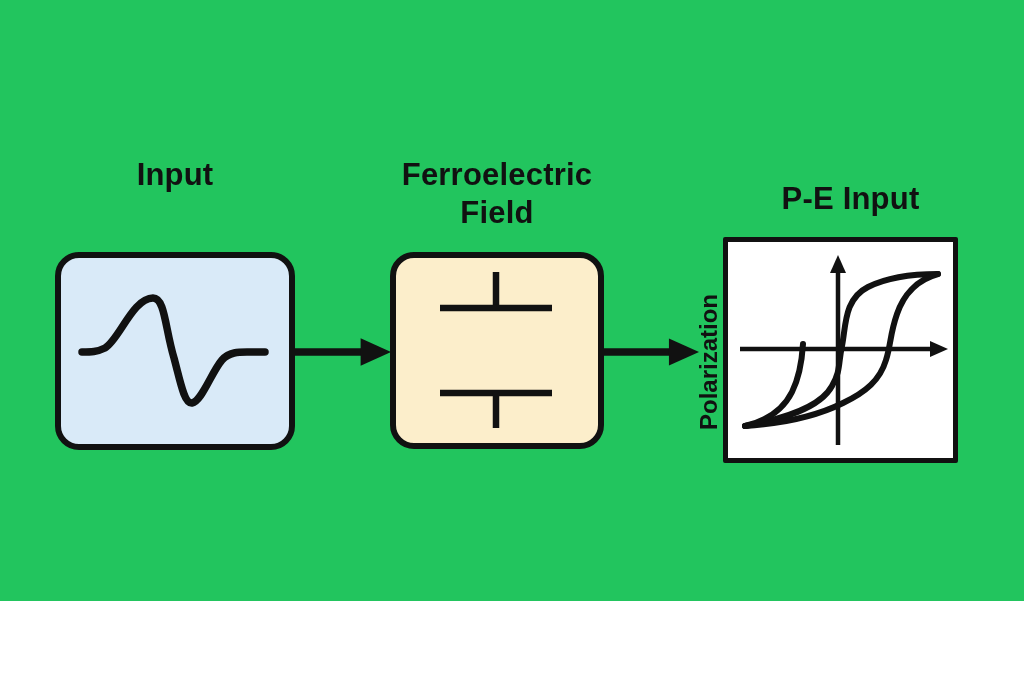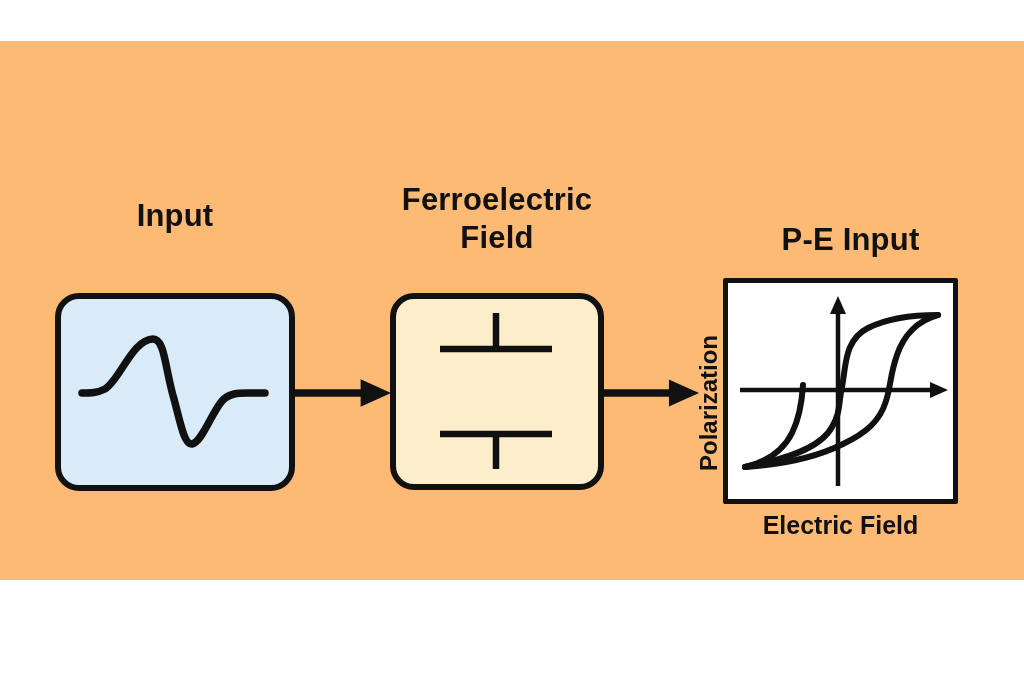--- a/index.html
+++ b/index.html
@@ -1,20 +1,19 @@
 <!DOCTYPE html>
 <html><head>
 <meta charset="utf-8">
 <style>
   html,body{margin:0;padding:0;background:#ffffff;}
   .canvas{
-    position:relative;width:1024px;height:539px;background:#fdba74;
+    position:relative;width:1024px;height:601px;background:#22c55e;
     font-family:"Liberation Sans","DejaVu Sans",sans-serif;color:#111111;
     overflow:hidden;
-    margin-top:41px;
   }
   .node-title{
     position:absolute;text-align:center;font-weight:700;font-size:31px;
     line-height:38px;color:#111111;letter-spacing:0.2px;
   }
   .flow-box{
     position:absolute;border:6px solid #111111;border-radius:24px;box-sizing:border-box;
   }
   .flow-box svg{position:absolute;left:0;top:0;width:100%;height:100%;}
   #input-box{left:55px;top:252px;width:240px;height:198px;background:#d9eaf8;}
@@ -38,21 +37,21 @@
 </style>
 </head>
 <body>
 
 <div class="canvas">
 
   <div class="node-title" style="left:15px;top:156px;width:320px;">
     <div>Input</div>
   </div>
 
-  <div class="node-title" style="left:337px;top:140px;width:320px;">
+  <div class="node-title" style="left:337px;top:156px;width:320px;">
     <div>Ferroelectric</div>
     <div>Field</div>
   </div>
 
   <div class="node-title" style="left:688px;top:180px;width:325px;">P-E Input</div>
 
   <div id="input-box" class="flow-box">
     <svg viewBox="0 0 228 186">
       <path class="stroke" stroke-width="7.5" stroke-linecap="round" stroke-linejoin="round" d="M21,94 C30,94 36,94 44,90 C58,82 72,40 92,40 C104,40 104,70 113,100
            C119,122 123,146 131,145 C141,143 150,115 161,102 C168,94 178,94 186,94 L204,94"></path>
@@ -88,15 +87,14 @@
 
       <path class="stroke" stroke-width="6" stroke-linecap="round" stroke-linejoin="round" d="M17,184 C55,177 92,166 104,144 C113,128 110,122 114,104 C118,84 116,57 140,45 C162,34 188,32 210,32"></path>
 
       <path class="stroke" stroke-width="6" stroke-linecap="round" stroke-linejoin="round" d="M17,184 C62,181 95,171 115,161 C138,150 152,138 158,118 C163,102 162,92 169,72 C175,54 188,38 210,32"></path>
 
       <path class="stroke" stroke-width="6" stroke-linecap="round" stroke-linejoin="round" d="M17,184 C38,179 55,168 64,150 C71,136 74,118 75,102"></path>
     </svg>
   </div>
 
   <div class="y-axis-label">Polarization</div>
-  <div class="x-axis-label">Electric Field</div>
 
 </div>
 
 </body></html>

